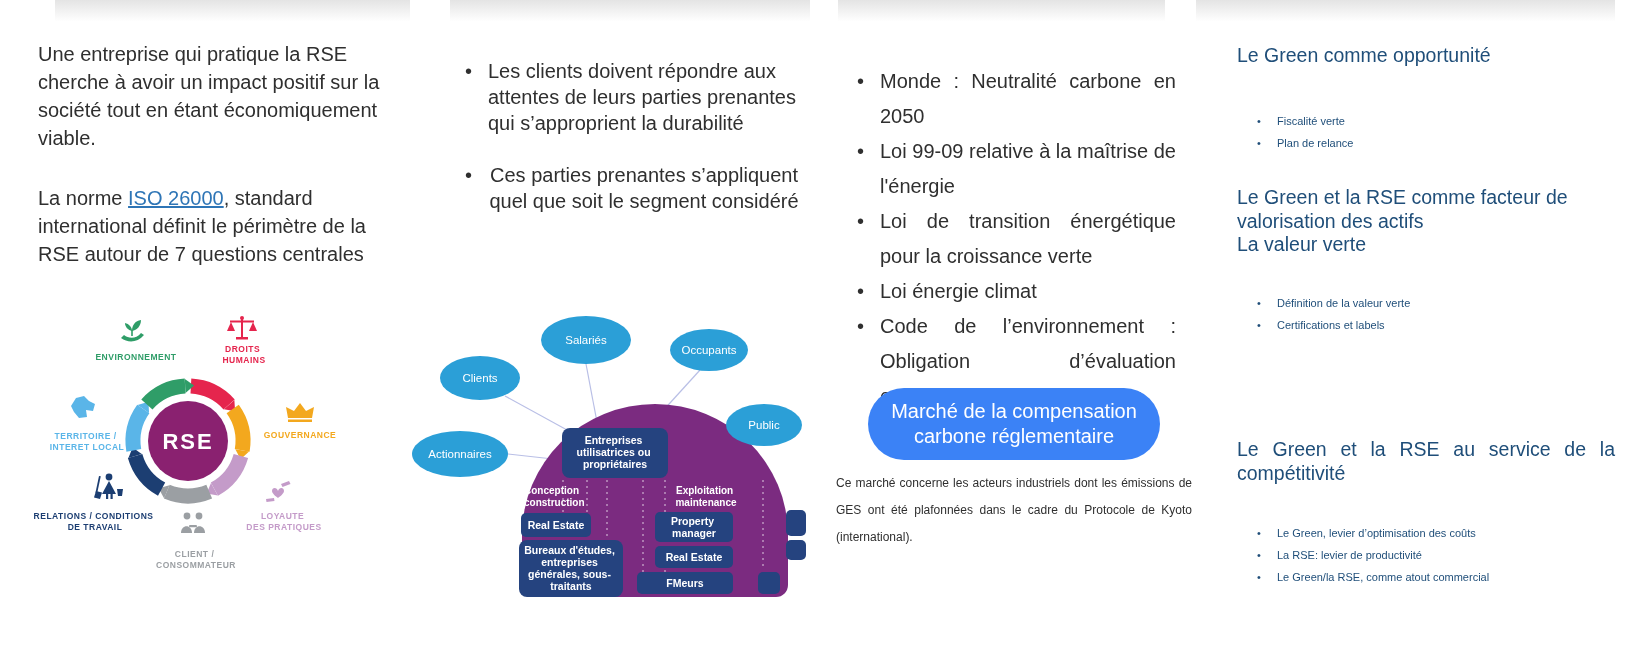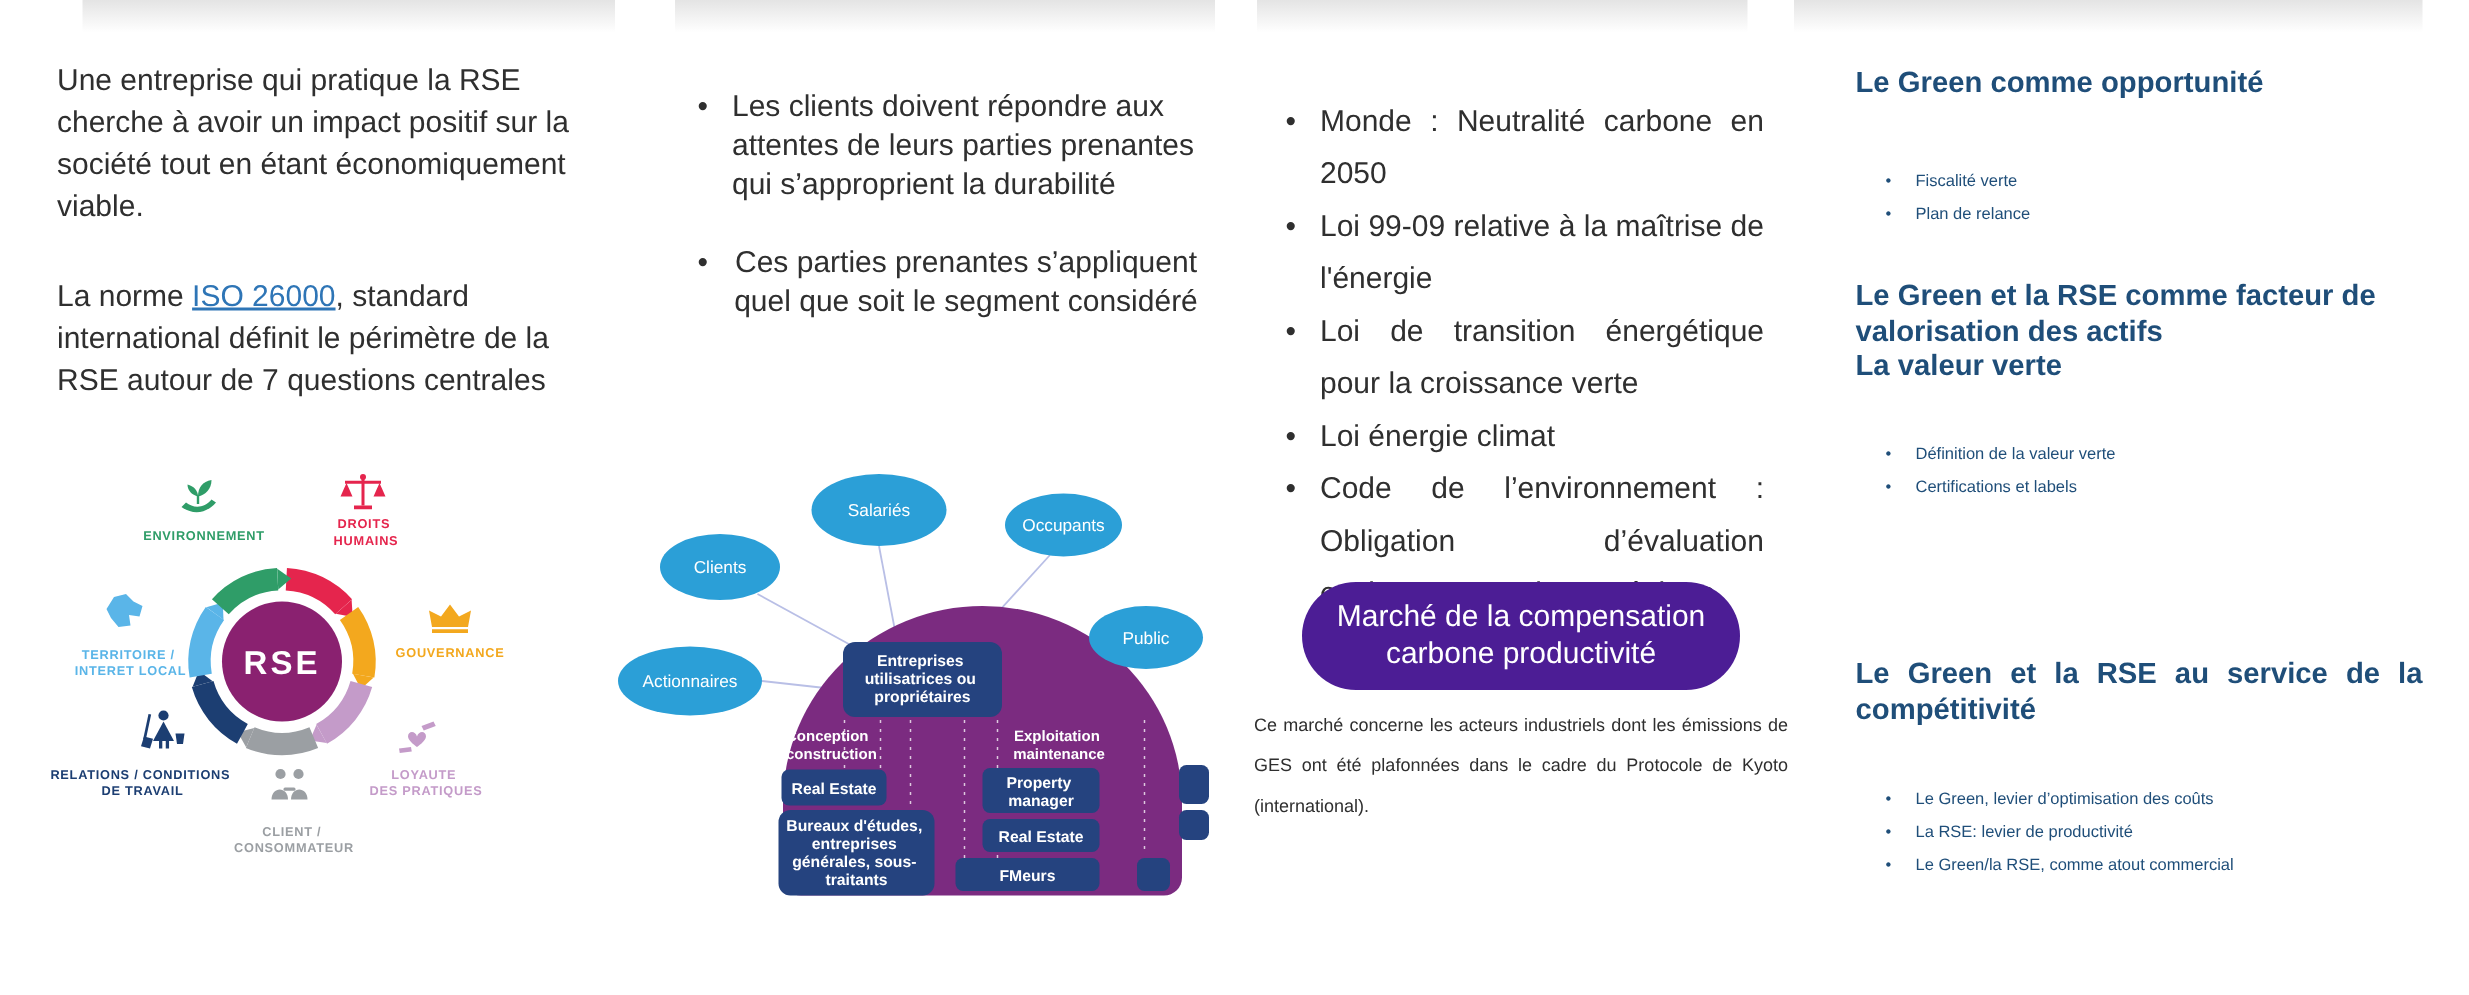--- a/index.html
+++ b/index.html
@@ -14,28 +14,28 @@
   .link{color:#2e75b6;text-decoration:underline;cursor:pointer;}
   
   .col2{position:absolute;left:444px;top:42px;width:372px;font-size:20px;line-height:26px;}
   ul.bul{list-style:none;margin:16px;padding:0;}
   ul.bul li{position:relative;padding-left:28px;}
   ul.bul li::before{content:"\2022";position:absolute;left:5px;top:0;}
   .col2 li + li{margin-top:26px;text-align:center;}
   
   .col3{position:absolute;left:836px;top:48px;width:356px;font-size:20px;}
   .col3 li{line-height:35px;text-align:justify;}
-  .pill{position:absolute;left:868px;top:388px;width:292px;height:72px;background:#4c1d95;
+  .pill{position:absolute;left:868px;top:388px;width:292px;height:72px;background:#3b82f6;
         border-radius:40px;color:#ffffff;display:flex;flex-direction:column;justify-content:center;
         align-items:center;font-size:20px;line-height:25px;text-align:center;}
   .col3para{position:absolute;left:836px;top:470px;width:356px;font-size:12px;line-height:27px;
             text-align:justify;}
   
   .c4{position:absolute;left:1237px;width:378px;color:#1f4e79;}
-  .c4 h3{margin:0;font-size:19.5px;line-height:23.5px;font-weight:bold;color:#1f4e79;}
+  .c4 h3{margin:0;font-size:19.5px;line-height:23.5px;font-weight:normal;color:#1f4e79;}
   .c4h1{top:44px;}
   .c4ul1{top:94px;}
   .c4h2{top:186px;}
   .c4ul2{top:276px;}
   .c4h3{top:438px;}
   .c4h3 h3{text-align:justify;}
   .c4ul3{top:506px;}
   .c4 ul.bul{font-size:11px;line-height:22px;}
   .c4 ul.bul li{padding-left:24px;}
   .c4 ul.bul li::before{left:4px;}
@@ -251,21 +251,21 @@
       <li>Monde : Neutralité carbone en 2050</li>
       <li>Loi 99-09 relative à la maîtrise de l'énergie</li>
       <li>Loi de transition énergétique pour la croissance verte</li>
       <li>Loi énergie climat</li>
       <li>Code de l’environnement : Obligation d’évaluation environnementale stratégique</li>
     </ul>
   </div>
 
   <div class="pill">
     <span>Marché de la compensation</span>
-    <span>carbone productivité</span>
+    <span>carbone réglementaire</span>
   </div>
 
   <div class="col3para">Ce marché concerne les acteurs industriels dont les émissions de GES ont été plafonnées dans le cadre du Protocole de Kyoto (international).</div>
 
   <div class="c4 c4h1">
       <h3>Le Green comme opportunité</h3>
     </div>
   <div class="c4 c4ul1">
     <ul class="bul">
       <li>Fiscalité verte</li>

